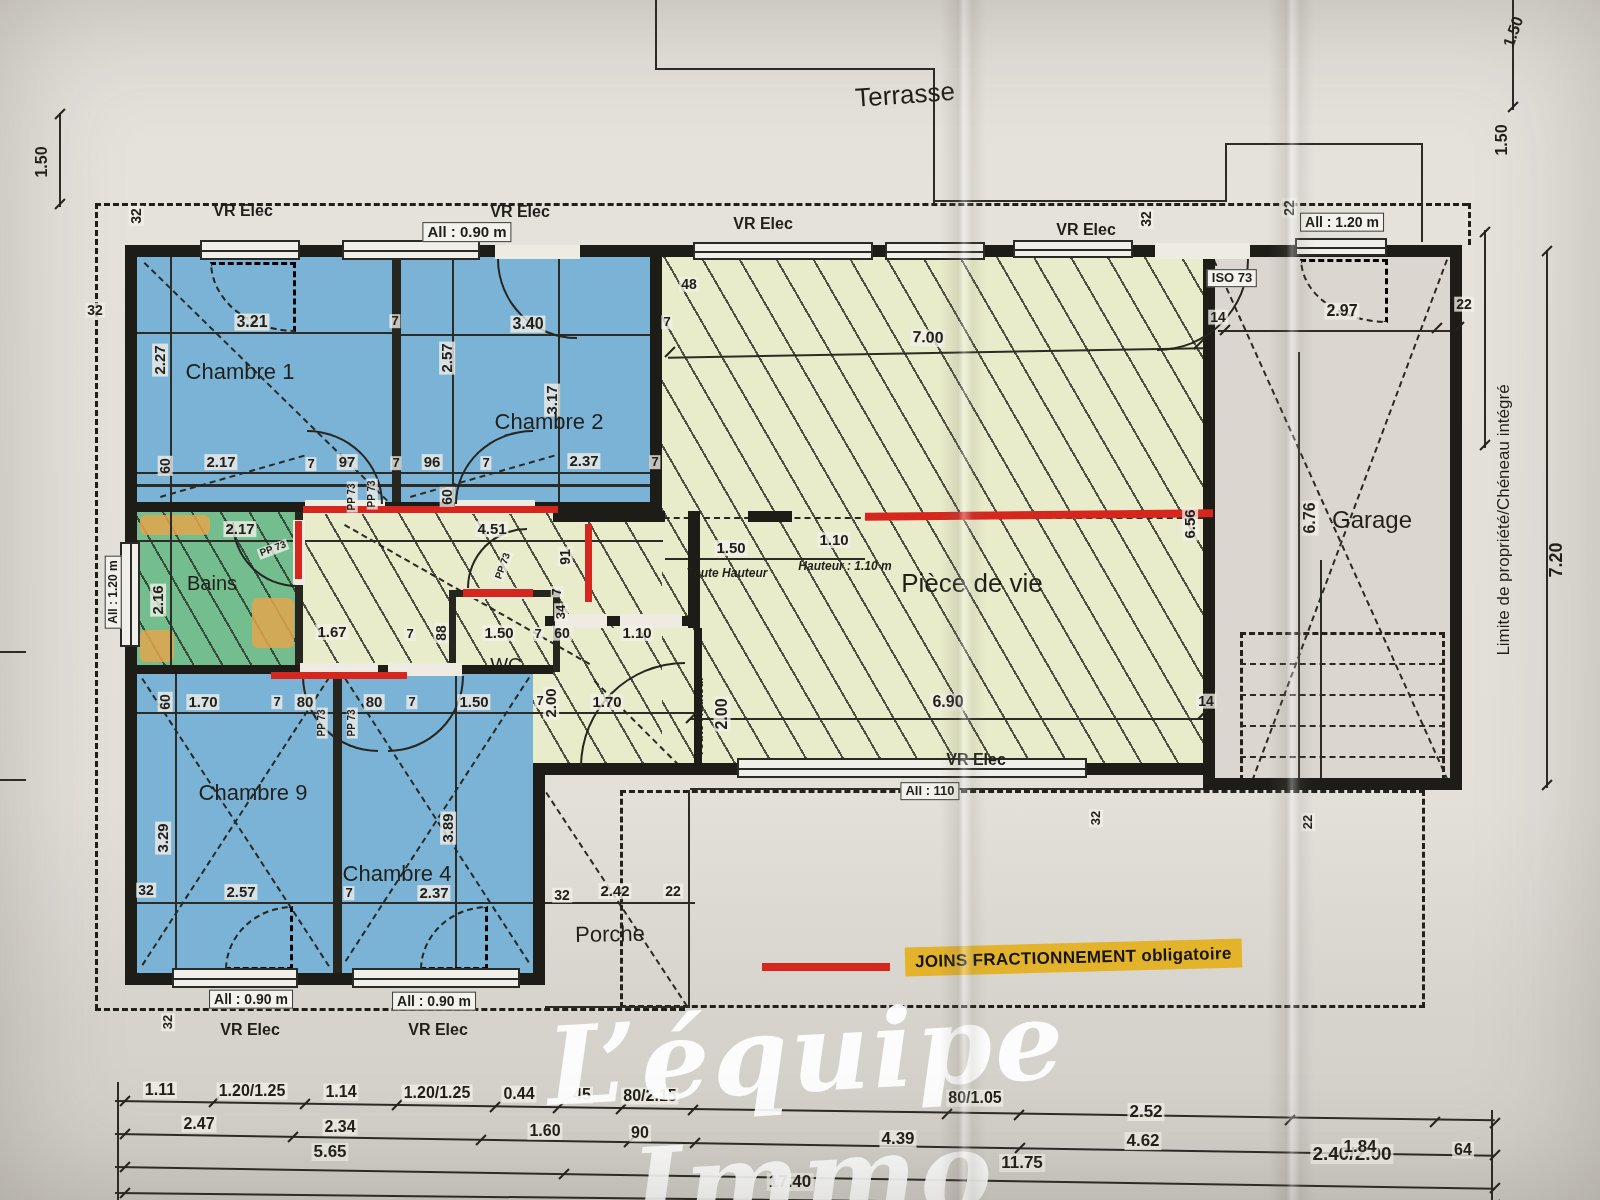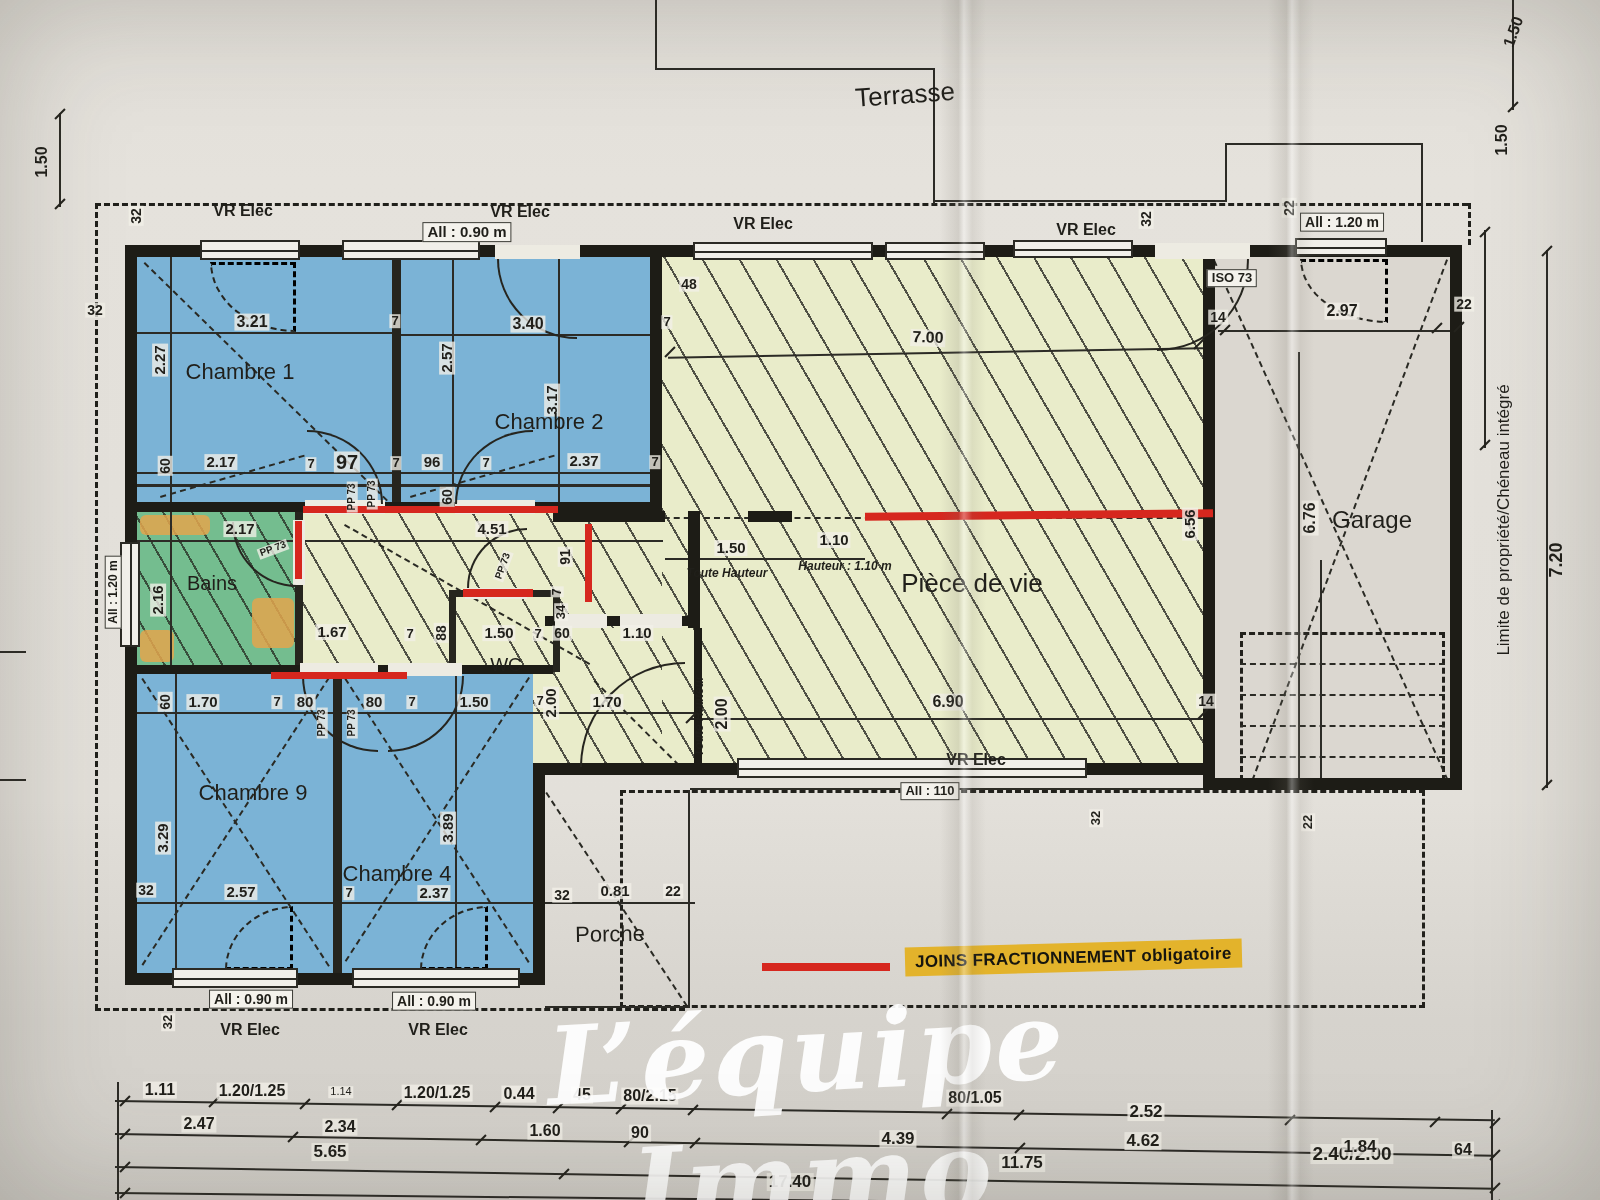--- a/index.html
+++ b/index.html
@@ -281,21 +281,21 @@
       <span class="lbl" style="left: 528px; top: 324px; font-size: 16px; font-weight: 700; transform: translate(-50%, -50%) rotate(0deg);">3.40</span>
       <span class="lbl" style="left: 667px; top: 322px; font-size: 13px; font-weight: 700; transform: translate(-50%, -50%) rotate(0deg);">7</span>
       <span class="lbl" style="left: 160px; top: 360px; font-size: 15px; font-weight: 700; transform: translate(-50%, -50%) rotate(-90deg);">2.27</span>
       <span class="lbl" style="left: 447px; top: 358px; font-size: 15px; font-weight: 700; transform: translate(-50%, -50%) rotate(-90deg);">2.57</span>
       <span class="lbl" style="left: 552px; top: 400px; font-size: 15px; font-weight: 700; transform: translate(-50%, -50%) rotate(-90deg);">3.17</span>
       <span class="lbl n" style="left: 240px; top: 372px; font-size: 22px; font-weight: 400; transform: translate(-50%, -50%) rotate(0deg);">Chambre 1</span>
       <span class="lbl n" style="left: 549px; top: 422px; font-size: 22px; font-weight: 400; transform: translate(-50%, -50%) rotate(0deg);">Chambre 2</span>
       <span class="lbl" style="left: 165px; top: 466px; font-size: 14px; font-weight: 700; transform: translate(-50%, -50%) rotate(-90deg);">60</span>
       <span class="lbl" style="left: 221px; top: 462px; font-size: 15px; font-weight: 700; transform: translate(-50%, -50%) rotate(0deg);">2.17</span>
       <span class="lbl" style="left: 311px; top: 464px; font-size: 13px; font-weight: 700; transform: translate(-50%, -50%) rotate(0deg);">7</span>
-      <span class="lbl" style="left: 347px; top: 462px; font-size: 20px; font-weight: 700; transform: translate(-50%, -50%) rotate(0deg);">97</span>
+      <span class="lbl" style="left: 347px; top: 462px; font-size: 15px; font-weight: 700; transform: translate(-50%, -50%) rotate(0deg);">97</span>
       <span class="lbl" style="left: 396px; top: 463px; font-size: 13px; font-weight: 700; transform: translate(-50%, -50%) rotate(0deg);">7</span>
       <span class="lbl" style="left: 432px; top: 462px; font-size: 15px; font-weight: 700; transform: translate(-50%, -50%) rotate(0deg);">96</span>
       <span class="lbl" style="left: 486px; top: 463px; font-size: 13px; font-weight: 700; transform: translate(-50%, -50%) rotate(0deg);">7</span>
       <span class="lbl" style="left: 584px; top: 461px; font-size: 15px; font-weight: 700; transform: translate(-50%, -50%) rotate(0deg);">2.37</span>
       <span class="lbl" style="left: 655px; top: 462px; font-size: 13px; font-weight: 700; transform: translate(-50%, -50%) rotate(0deg);">7</span>
       <span class="lbl" style="left: 447px; top: 497px; font-size: 14px; font-weight: 700; transform: translate(-50%, -50%) rotate(-90deg);">60</span>
       <span class="lbl" style="left: 352px; top: 497px; font-size: 10px; font-weight: 700; transform: translate(-50%, -50%) rotate(-90deg);">PP 73</span>
       <span class="lbl" style="left: 372px; top: 494px; font-size: 10px; font-weight: 700; transform: translate(-50%, -50%) rotate(-90deg);">PP 73</span>
       <span class="lbl" style="left: 492px; top: 529px; font-size: 15px; font-weight: 700; transform: translate(-50%, -50%) rotate(0deg);">4.51</span>
       <span class="lbl" style="left: 240px; top: 529px; font-size: 15px; font-weight: 700; transform: translate(-50%, -50%) rotate(0deg);">2.17</span>
@@ -345,31 +345,31 @@
       <span class="lbl" style="left: 352px; top: 723px; font-size: 10px; font-weight: 700; transform: translate(-50%, -50%) rotate(-90deg);">PP 73</span>
       <span class="lbl" style="left: 163px; top: 838px; font-size: 15px; font-weight: 700; transform: translate(-50%, -50%) rotate(-90deg);">3.29</span>
       <span class="lbl n" style="left: 253px; top: 793px; font-size: 22px; font-weight: 400; transform: translate(-50%, -50%) rotate(0deg);">Chambre 9</span>
       <span class="lbl" style="left: 448px; top: 828px; font-size: 15px; font-weight: 700; transform: translate(-50%, -50%) rotate(-90deg);">3.89</span>
       <span class="lbl n" style="left: 397px; top: 866px; font-size: 22px; font-weight: 400; transform: translate(-50%, -50%) rotate(0deg); margin-top: 8px;">Chambre 4</span>
       <span class="lbl" style="left: 146px; top: 890px; font-size: 14px; font-weight: 700; transform: translate(-50%, -50%) rotate(0deg);">32</span>
       <span class="lbl" style="left: 241px; top: 892px; font-size: 15px; font-weight: 700; transform: translate(-50%, -50%) rotate(0deg);">2.57</span>
       <span class="lbl" style="left: 349px; top: 893px; font-size: 13px; font-weight: 700; transform: translate(-50%, -50%) rotate(0deg);">7</span>
       <span class="lbl" style="left: 434px; top: 893px; font-size: 15px; font-weight: 700; transform: translate(-50%, -50%) rotate(0deg);">2.37</span>
       <span class="lbl" style="left: 562px; top: 895px; font-size: 14px; font-weight: 700; transform: translate(-50%, -50%) rotate(0deg);">32</span>
-      <span class="lbl" style="left: 615px; top: 891px; font-size: 15px; font-weight: 700; transform: translate(-50%, -50%) rotate(0deg);">0.81</span>
+      <span class="lbl" style="left: 615px; top: 891px; font-size: 15px; font-weight: 700; transform: translate(-50%, -50%) rotate(0deg);">2.42</span>
       <span class="lbl" style="left: 673px; top: 891px; font-size: 14px; font-weight: 700; transform: translate(-50%, -50%) rotate(0deg);">22</span>
       <span class="lbl n" style="left: 610px; top: 934px; font-size: 22px; font-weight: 400; transform: translate(-50%, -50%) rotate(-1deg);">Porche</span>
       <span class="lbl w" style="left: 251px; top: 999px; font-size: 14px; font-weight: 700; transform: translate(-50%, -50%) rotate(0deg);">All : 0.90 m</span>
       <span class="lbl w" style="left: 434px; top: 1001px; font-size: 14px; font-weight: 700; transform: translate(-50%, -50%) rotate(0deg);">All : 0.90 m</span>
       <span class="lbl n" style="left: 250px; top: 1030px; font-size: 16px; font-weight: 700; transform: translate(-50%, -50%) rotate(0deg);">VR Elec</span>
       <span class="lbl n" style="left: 438px; top: 1030px; font-size: 16px; font-weight: 700; transform: translate(-50%, -50%) rotate(0deg);">VR Elec</span>
       <span class="lbl" style="left: 168px; top: 1022px; font-size: 13px; font-weight: 700; transform: translate(-50%, -50%) rotate(-90deg);">32</span>
       <span class="lbl" style="left: 160px; top: 1090px; font-size: 16px; font-weight: 700; transform: translate(-50%, -50%) rotate(0deg);">1.11</span>
       <span class="lbl" style="left: 252px; top: 1091px; font-size: 16px; font-weight: 700; transform: translate(-50%, -50%) rotate(0deg);">1.20/1.25</span>
-      <span class="lbl" style="left: 341px; top: 1092px; font-size: 11px; font-weight: 400; transform: translate(-50%, -50%) rotate(0deg);">1.14</span>
+      <span class="lbl" style="left: 341px; top: 1092px; font-size: 16px; font-weight: 700; transform: translate(-50%, -50%) rotate(0deg);">1.14</span>
       <span class="lbl" style="left: 437px; top: 1093px; font-size: 16px; font-weight: 700; transform: translate(-50%, -50%) rotate(0deg);">1.20/1.25</span>
       <span class="lbl" style="left: 519px; top: 1094px; font-size: 16px; font-weight: 700; transform: translate(-50%, -50%) rotate(0deg);">0.44</span>
       <span class="lbl" style="left: 582px; top: 1095px; font-size: 16px; font-weight: 700; transform: translate(-50%, -50%) rotate(0deg);">45</span>
       <span class="lbl" style="left: 650px; top: 1096px; font-size: 16px; font-weight: 700; transform: translate(-50%, -50%) rotate(0deg);">80/2.15</span>
       <span class="lbl" style="left: 975px; top: 1098px; font-size: 16px; font-weight: 700; transform: translate(-50%, -50%) rotate(0deg);">80/1.05</span>
       <span class="lbl" style="left: 1146px; top: 1112px; font-size: 17px; font-weight: 700; transform: translate(-50%, -50%) rotate(0deg);">2.52</span>
       <span class="lbl" style="left: 1352px; top: 1118px; font-size: 19px; font-weight: 700; transform: translate(-50%, -50%) rotate(0deg); margin-top: 36px;">2.40/2.00</span>
       <span class="lbl" style="left: 1463px; top: 1150px; font-size: 16px; font-weight: 700; transform: translate(-50%, -50%) rotate(0deg);">64</span>
       <span class="lbl" style="left: 199px; top: 1124px; font-size: 16px; font-weight: 700; transform: translate(-50%, -50%) rotate(0deg);">2.47</span>
       <span class="lbl" style="left: 340px; top: 1127px; font-size: 16px; font-weight: 700; transform: translate(-50%, -50%) rotate(0deg);">2.34</span>

